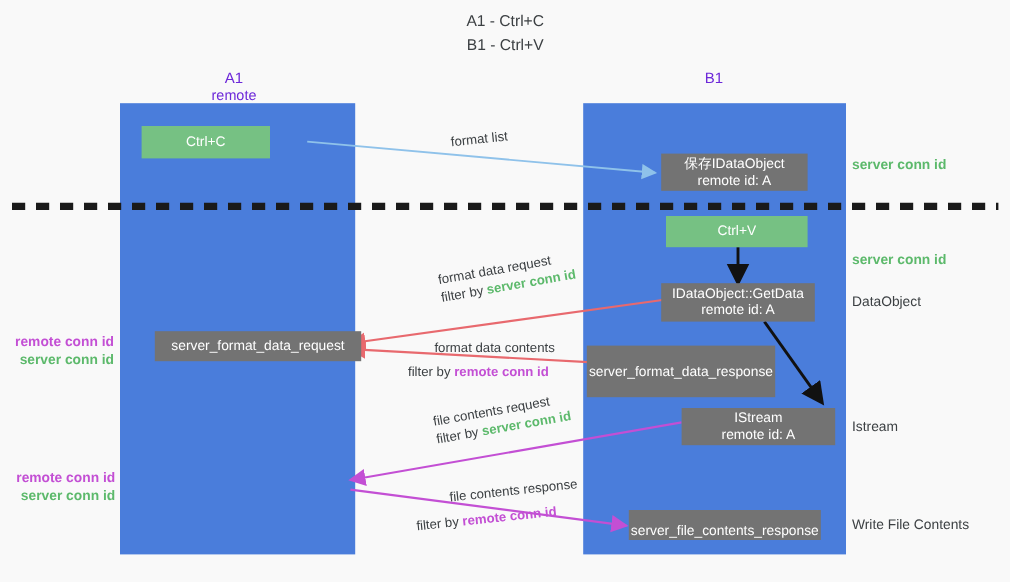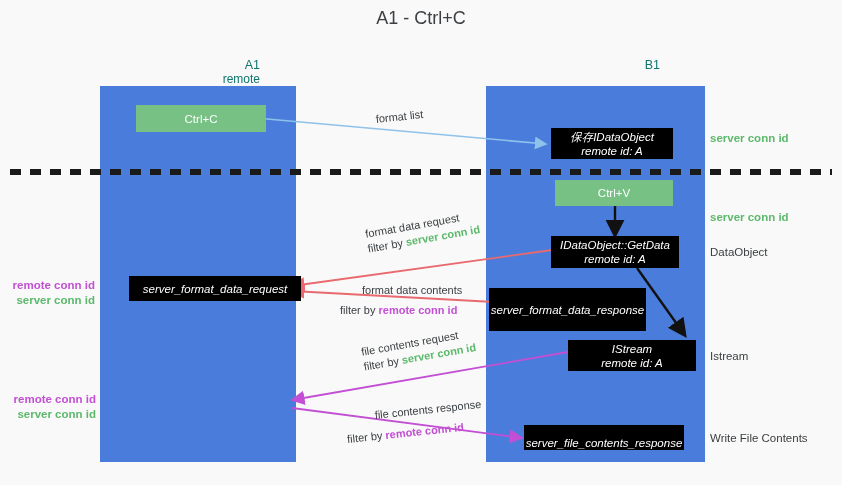--- a/index.html
+++ b/index.html
@@ -8,37 +8,37 @@
     background:#f9f9f9;
     font-family:"Liberation Sans","DejaVu Sans",sans-serif;
     position:relative;overflow:hidden;
     color:#3c4043;
   }
   .canvas{position:absolute;inset:0;}
   svg.layer{position:absolute;left:0;top:0;width:842px;height:485px;pointer-events:none;}
 
   .title{
     position:absolute;left:0;top:8px;width:842px;text-align:center;
-    font-size:18px;line-height:20px;color:#3c4043;
+    font-size:13px;line-height:20px;color:#3c4043;
   }
 
   .col-head{
-    position:absolute;text-align:right;font-size:12px;line-height:14px;color:#0f766e;
+    position:absolute;text-align:center;font-size:12px;line-height:14px;color:#6d28d9;
   }
   .col-head .big{font-size:12.5px;}
 
   .lane{position:absolute;background:#4a7ddb;}
 
   .node{
     position:absolute;display:flex;flex-direction:column;align-items:center;justify-content:center;
     color:#ffffff;font-size:11.5px;line-height:14px;text-align:center;
     box-sizing:border-box;
   }
   .node.green{background:#76c183;}
-  .node.orange{background:#000000;font-style:italic;}
+  .node.orange{background:#737373;}
 
   .side-label{position:absolute;font-size:11.5px;line-height:15px;}
   .side-label .green{color:#5cb96b;font-weight:bold;}
   .side-label .purple{color:#c34fd4;font-weight:bold;}
   .side-label .plain{color:#3c4043;}
 
   .edge-label{
     position:absolute;font-size:11px;line-height:15px;color:#3c4043;white-space:nowrap;
   }
   .edge-label .green{color:#5cb96b;font-weight:bold;}
@@ -46,20 +46,21 @@
   .rot-b{transform:rotate(-10deg);transform-origin:left top;}
   .rot-c{transform:rotate(-6deg);transform-origin:left top;}
 </style>
 </head>
 <body>
 
 <div class="canvas">
 
   <div class="title">
     <div>A1 - Ctrl+C</div>
+    <div>B1 - Ctrl+V</div>
   </div>
 
   <div class="col-head" style="left:130px;top:58px;width:130px;">
     <div class="big">A1</div>
     <div>remote</div>
   </div>
   <div class="col-head" style="left:530px;top:58px;width:130px;">
     <div class="big">B1</div>
   </div>
 
@@ -92,21 +93,21 @@
 
     <line x1="552" y1="250" x2="292" y2="286" stroke="#e8696e" stroke-width="1.8" marker-end="url(#arrowRed)"></line>
 
     <line x1="494" y1="302" x2="292" y2="291" stroke="#e8696e" stroke-width="1.8" marker-end="url(#arrowRed)"></line>
 
     <line x1="568" y1="352" x2="292" y2="400" stroke="#c34fd4" stroke-width="1.8" marker-end="url(#arrowMag)"></line>
 
     <line x1="292" y1="408" x2="522" y2="438" stroke="#c34fd4" stroke-width="1.8" marker-end="url(#arrowMag)"></line>
   </svg>
 
-  <div class="node green" style="left:136px;top:105px;width:130px;height:27px;">
+  <div class="node green" style="left:118px;top:105px;width:107px;height:27px;">
     <span>Ctrl+C</span>
   </div>
 
   <div class="node orange" style="left:551px;top:128px;width:122px;height:31px;">
     <span>保存IDataObject</span>
     <span>remote id: A</span>
   </div>
 
   <div class="node green" style="left:555px;top:180px;width:118px;height:26px;">
     <span>Ctrl+V</span>

